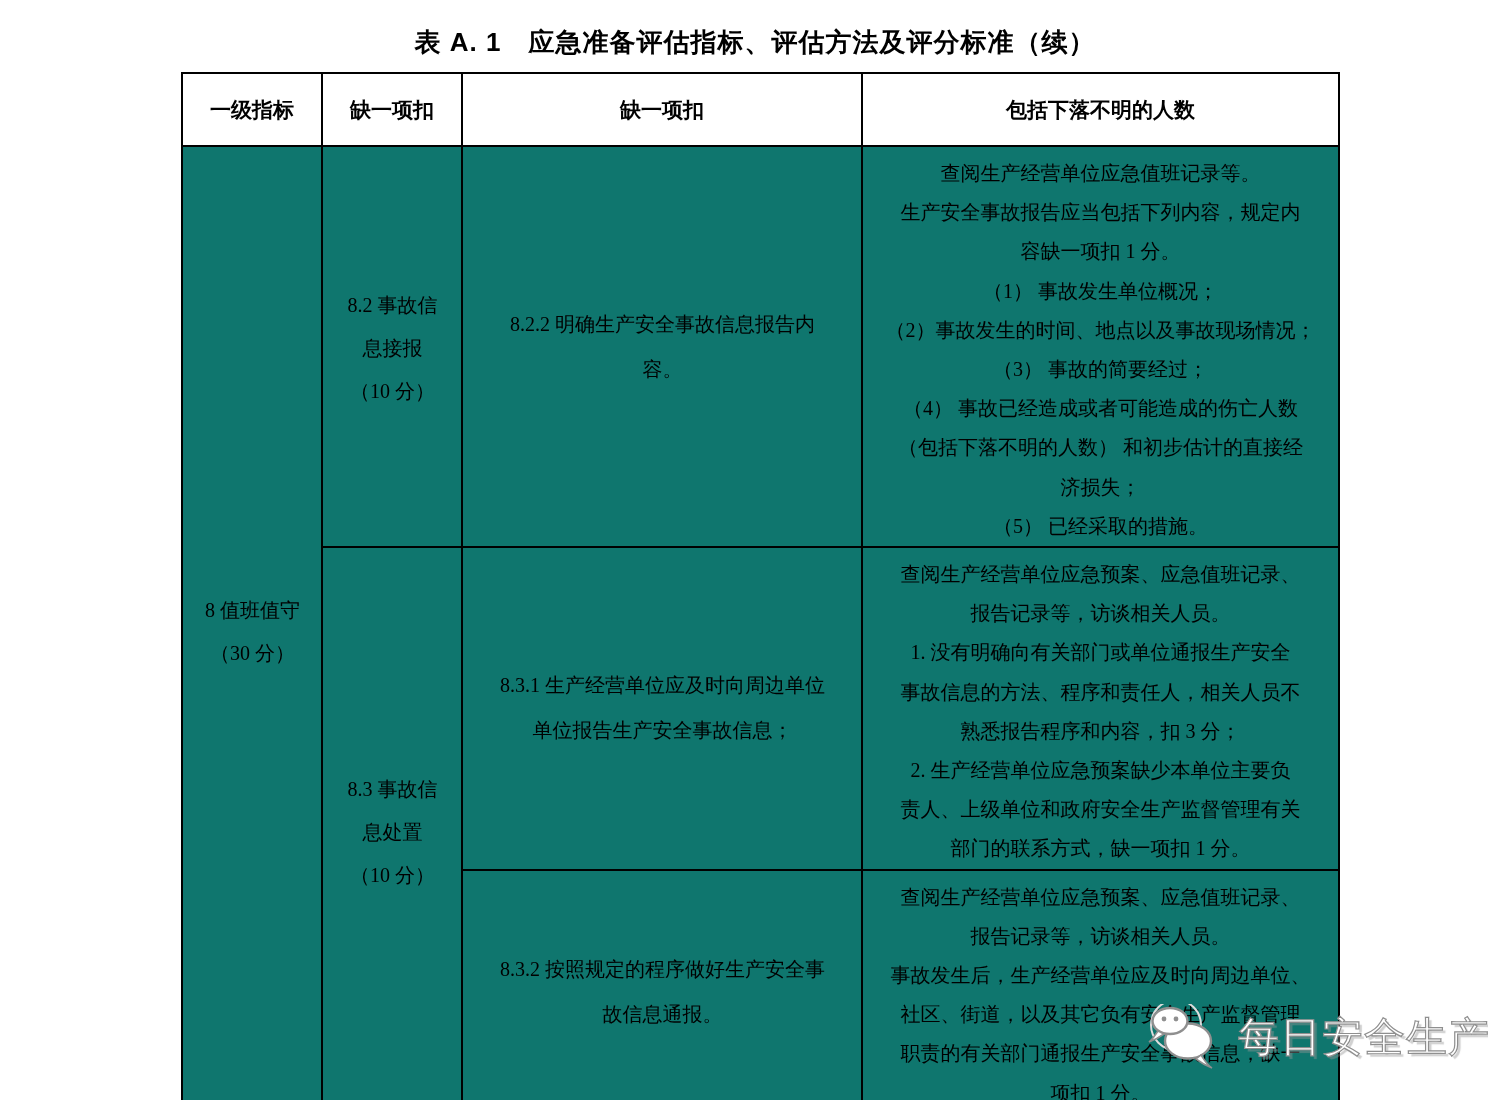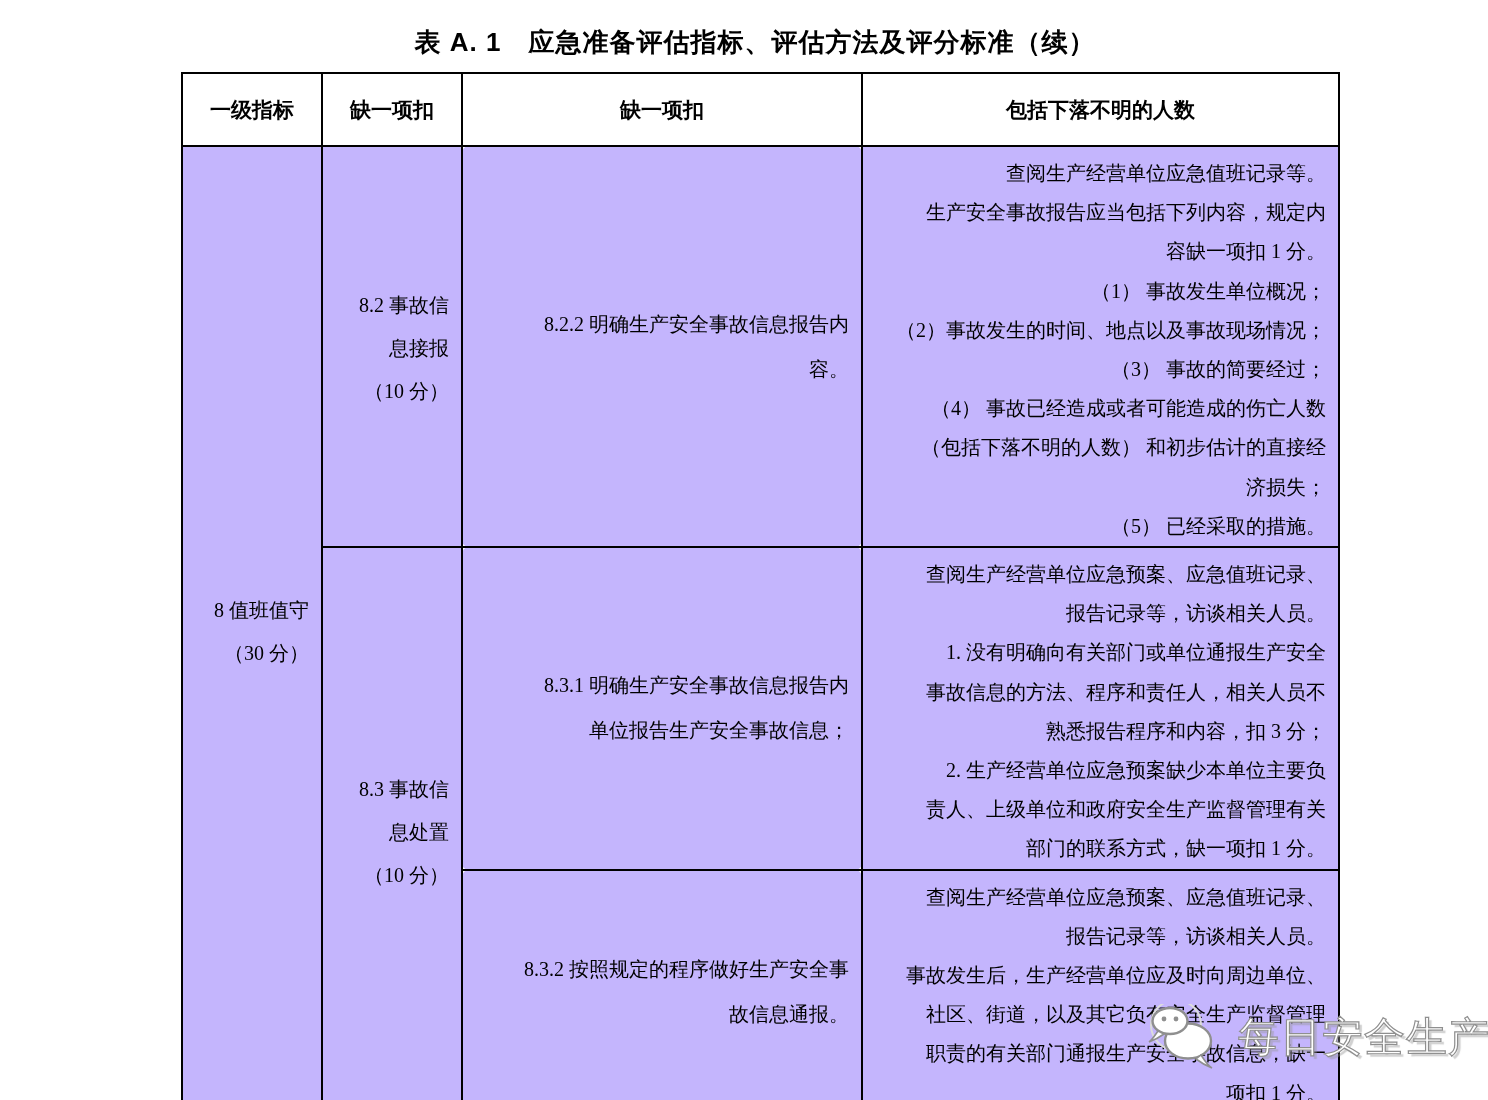--- a/index.html
+++ b/index.html
@@ -23,27 +23,27 @@
   tr.r-head{height:73px;}
   tr.r1{height:393px;}
   tr.r2{height:313px;}
   tr.r3{height:232px;}
   th{
     font-family:"Liberation Sans","DejaVu Sans",sans-serif;
     font-weight:bold;font-size:21px;text-align:center;vertical-align:middle;
     background:#fff;
   }
   td{
-    font-size:20px;white-space:pre-line;text-align:right;background:#c4b5fd;margin-top:44px;
+    font-size:20px;white-space:pre-line;text-align:center;background:#0f766e;margin-top:44px;
   }
   td.cell-l1, td.cell-l2{
     vertical-align:middle;padding:4px 12px 0 13px;line-height:43px;
   }
   td.cell-l3{
-    vertical-align:middle;padding:0 12px 0 13px;line-height:45px;border-radius:7px;
+    vertical-align:middle;padding:0 12px 0 13px;line-height:45px;
   }
   td.cell-m{
     vertical-align:top;padding:7px 12px 0 12px;line-height:39.2px;
   }
   .watermark{
     position:absolute;left:1146px;top:1004px;height:66px;
     display:flex;align-items:center;white-space:nowrap;
   }
   .watermark .wm-icon{flex:0 0 auto;display:block;}
   .watermark .wm-text{
@@ -93,21 +93,21 @@
 （3） 事故的简要经过；
 （4） 事故已经造成或者可能造成的伤亡人数
 （包括下落不明的人数） 和初步估计的直接经
 济损失；
 （5） 已经采取的措施。</td>
       </tr>
       <tr class="r2">
         <td class="cell-l2" rowspan="2">8.3 事故信
 息处置
 （10 分）</td>
-        <td class="cell-l3">8.3.1 明确生产安全事故信息报告内
+        <td class="cell-l3">8.3.1 生产经营单位应及时向周边单位
 单位报告生产安全事故信息；</td>
         <td class="cell-m">查阅生产经营单位应急预案、应急值班记录、
 报告记录等，访谈相关人员。
 1. 没有明确向有关部门或单位通报生产安全
 事故信息的方法、程序和责任人，相关人员不
 熟悉报告程序和内容，扣 3 分；
 2. 生产经营单位应急预案缺少本单位主要负
 责人、上级单位和政府安全生产监督管理有关
 部门的联系方式，缺一项扣 1 分。</td>
       </tr>

